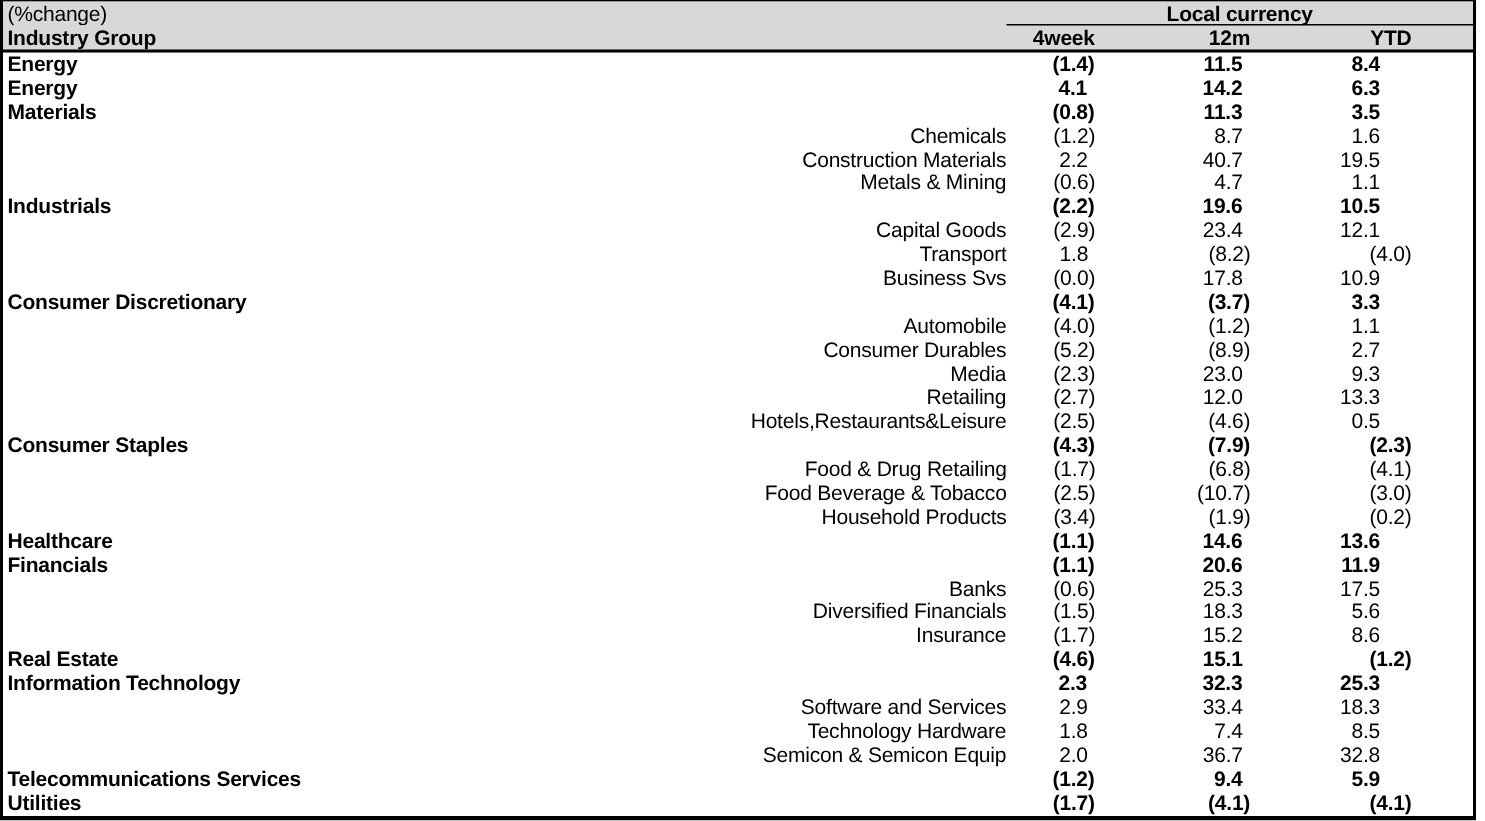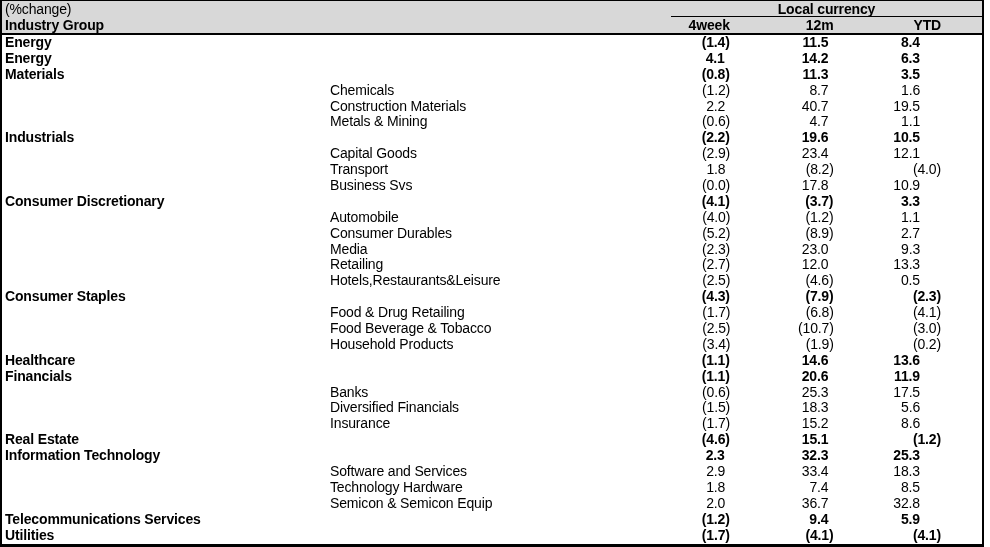--- a/index.html
+++ b/index.html
@@ -61,21 +61,21 @@
     line-height: 15.9px;
   }
   .row.group { font-weight: bold; }
   .cell.label {
     width: 673px;
     box-sizing: border-box;
     padding-left: 3px;
     white-space: nowrap;
     overflow: hidden;
   }
-  .row.sub .cell.label { padding-left: 328px; }
+  .row.sub .cell.label { padding-left: 328px; text-align: right; }
   .cell.val {
     box-sizing: border-box;
     text-align: right;
     white-space: nowrap;
   }
   
   .val.pos.c1 { padding-right: 50px; text-align: right; }
   .val.pos.c2 { padding-right: 51px; }
   .val.pos.c3 { padding-right: 62px; }
 </style>

